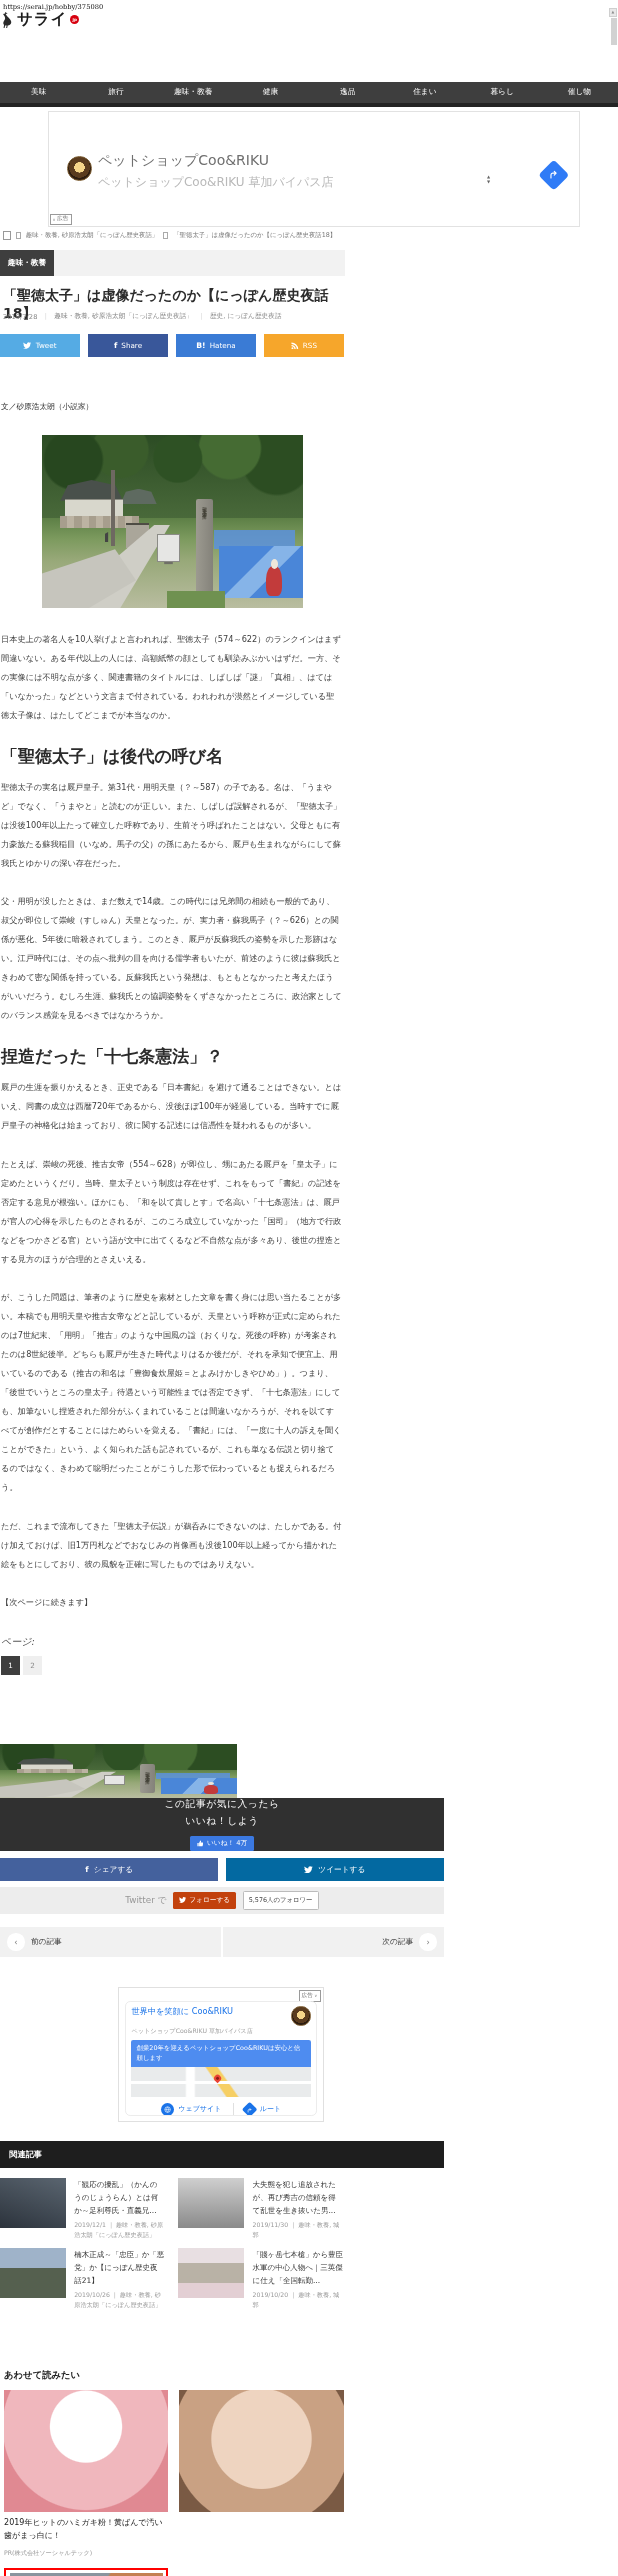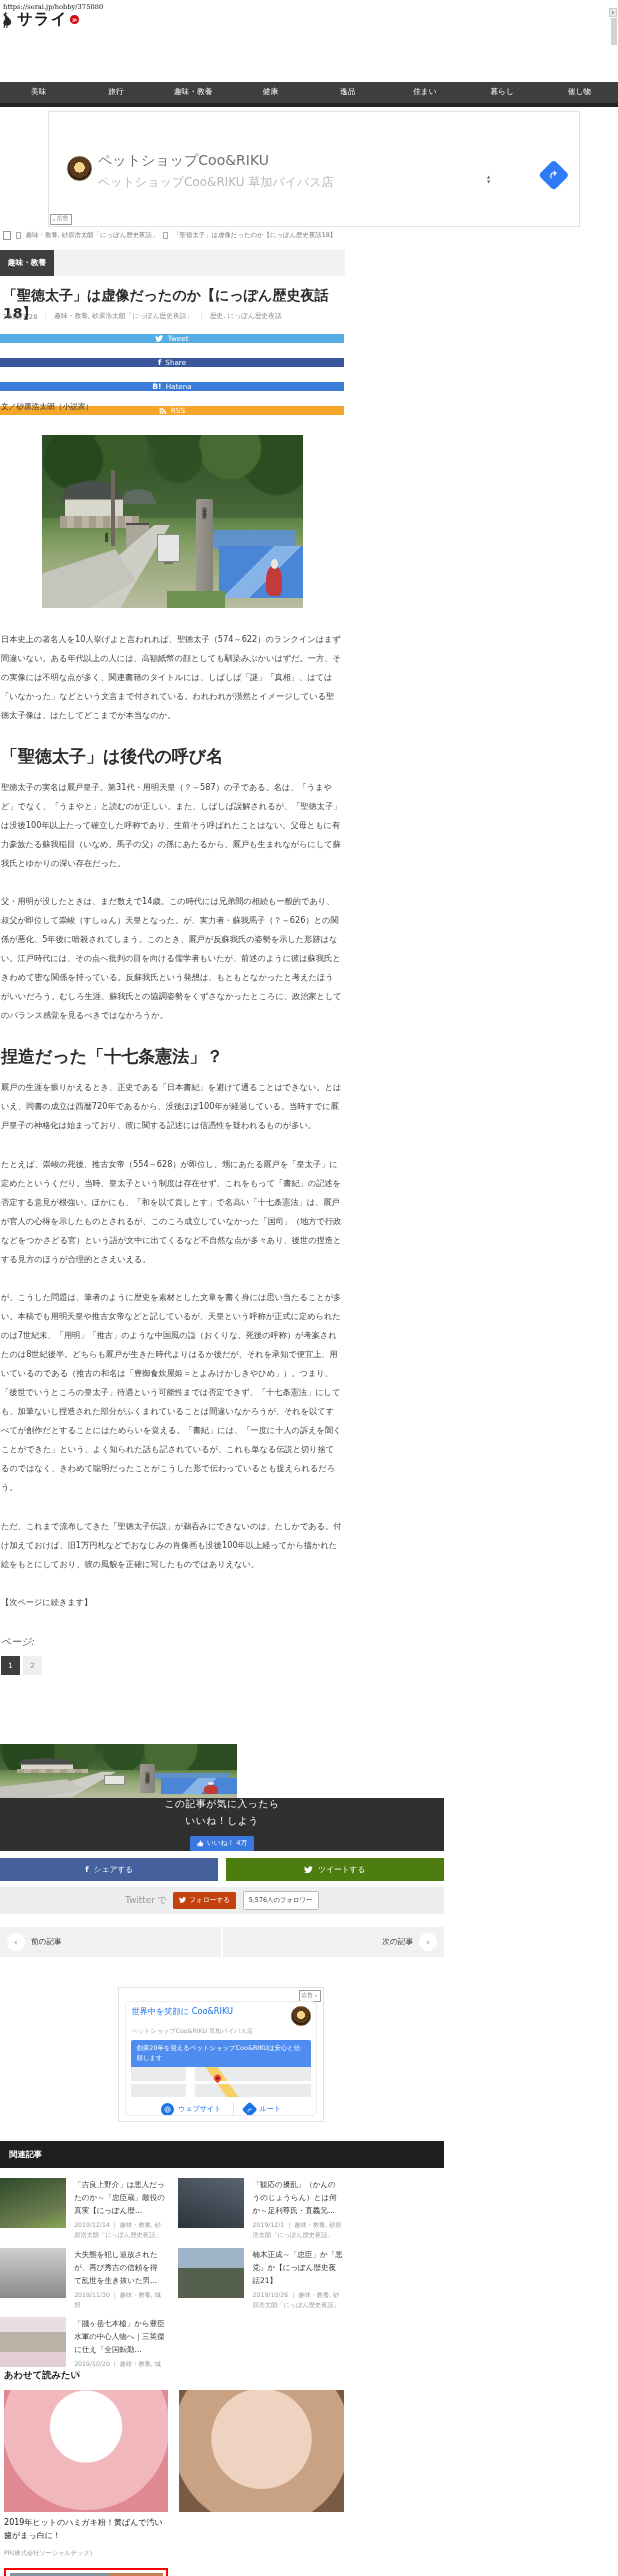--- a/index.html
+++ b/index.html
@@ -38,21 +38,21 @@
 
   
   .cathdr{top:250px;left:0;width:345px;height:26px;background:#f2f2f2;}
   .catbox{position:absolute;left:0;top:0;width:54px;height:26px;background:#3e3e3e;color:#fff;font-weight:bold;font-size:7.7px;display:flex;align-items:center;justify-content:center;}
 
   .title{top:286px;left:3.1px;width:338px;font-size:14px;font-weight:bold;color:#2b2b2b;margin:0;line-height:1.3;}
   .meta{top:312px;left:3.1px;font-size:6.7px;color:#888;display:flex;gap:5.2px;align-items:center;}
   .meta .pipe{color:#ccc;}
 
   
-  .share1{top:334px;left:0;width:344px;display:flex;gap:15px;flex-direction:column;}
+  .share1{top:334px;left:0;width:344px;display:flex;gap:8px;}
   .sbtn{flex:1;height:23px;display:flex;align-items:center;justify-content:center;gap:4.1px;color:#fff;font-size:7.2px;cursor:pointer;}
   .sb-tw{background:#55abe4;}
   .sb-fb{background:#39579a;}
   .sb-ht{background:#3a7bd5;}
   .sb-rss{background:#f6a62b;}
   .bmark{font-weight:900;font-size:7.7px;}
 
   .byline{top:402px;left:1px;font-size:7.7px;color:#333;}
 
   
@@ -98,21 +98,21 @@
   .follow{top:1744px;left:0;width:444px;height:107px;display:flex;flex-direction:column;}
   .fl-img{width:237px;height:107px;}
   .fl-panel{flex:1;background:#303030;color:#fff;display:flex;flex-direction:column;align-items:center;justify-content:center;gap:4.1px;}
   .fl-panel .t{font-size:9.8px;letter-spacing:0.5px;}
   .likebtn{margin-top:4.1px;background:#3b79e1;color:#fff;font-size:6.7px;border-radius:1.5px;padding:3.1px 7.2px;display:flex;align-items:center;gap:3.6px;cursor:pointer;}
 
   
   .share2{top:1858px;left:0;width:444px;display:flex;gap:7.2px;}
   .s2{flex:1;height:23px;display:flex;align-items:center;justify-content:center;gap:5.2px;color:#fff;font-size:7.7px;cursor:pointer;}
   .s2-fb{background:#44619d;}
-  .s2-tw{background:#4d7c0f;}
+  .s2-tw{background:#0369a1;}
 
   
   .twbar{top:1887px;left:0;width:444px;height:27px;background:#ededed;display:flex;align-items:center;justify-content:center;gap:6.2px;}
   .twbar .pre{font-size:8.8px;color:#979797;}
   .folbtn{background:#c2410c;color:#fff;font-size:6.7px;border-radius:1.5px;padding:3.6px 6.2px;display:flex;align-items:center;gap:3.1px;cursor:pointer;}
   .folcnt{background:#fff;border:0.5px solid #bbb;border-radius:1.5px;font-size:6.4px;color:#444;padding:3.6px 5.2px;}
 
   
   .pager2{top:1927px;left:0;width:444px;height:30px;display:flex;gap:2.1px;}
   .pcell{flex:1;background:#f1f1f1;display:flex;align-items:center;gap:6.2px;padding:0 7.2px;font-size:7.7px;color:#333;cursor:pointer;}
@@ -419,27 +419,20 @@
           <span>ルート</span>
         </div>
       </div>
     </div>
   </section>
 
   <div class="abs relbar">関連記事</div>
 
   <div class="abs relgrid">
     <div class="ritem">
-      <div class="rthumb r1"></div>
-      <div class="rtxt">
-          <p class="t">「吉良上野介」は悪人だったのか～「忠臣蔵」敵役の真実【にっぽん歴...</p>
-          <div class="m"><span>2019/12/14</span> ｜ <span>趣味・教養, 砂原浩太朗「にっぽん歴史夜話」</span></div>
-        </div>
-    </div>
-    <div class="ritem">
       <div class="rthumb r2"></div>
       <div class="rtxt">
           <p class="t">「観応の擾乱」（かんのうのじょうらん）とは何か～足利尊氏・直義兄...</p>
           <div class="m"><span>2019/12/1</span> ｜ <span>趣味・教養, 砂原浩太朗「にっぽん歴史夜話」</span></div>
         </div>
     </div>
     <div class="ritem">
       <div class="rthumb r3"></div>
       <div class="rtxt">
           <p class="t">大失態を犯し追放されたが、再び秀吉の信頼を得て乱世を生き抜いた男...</p>

